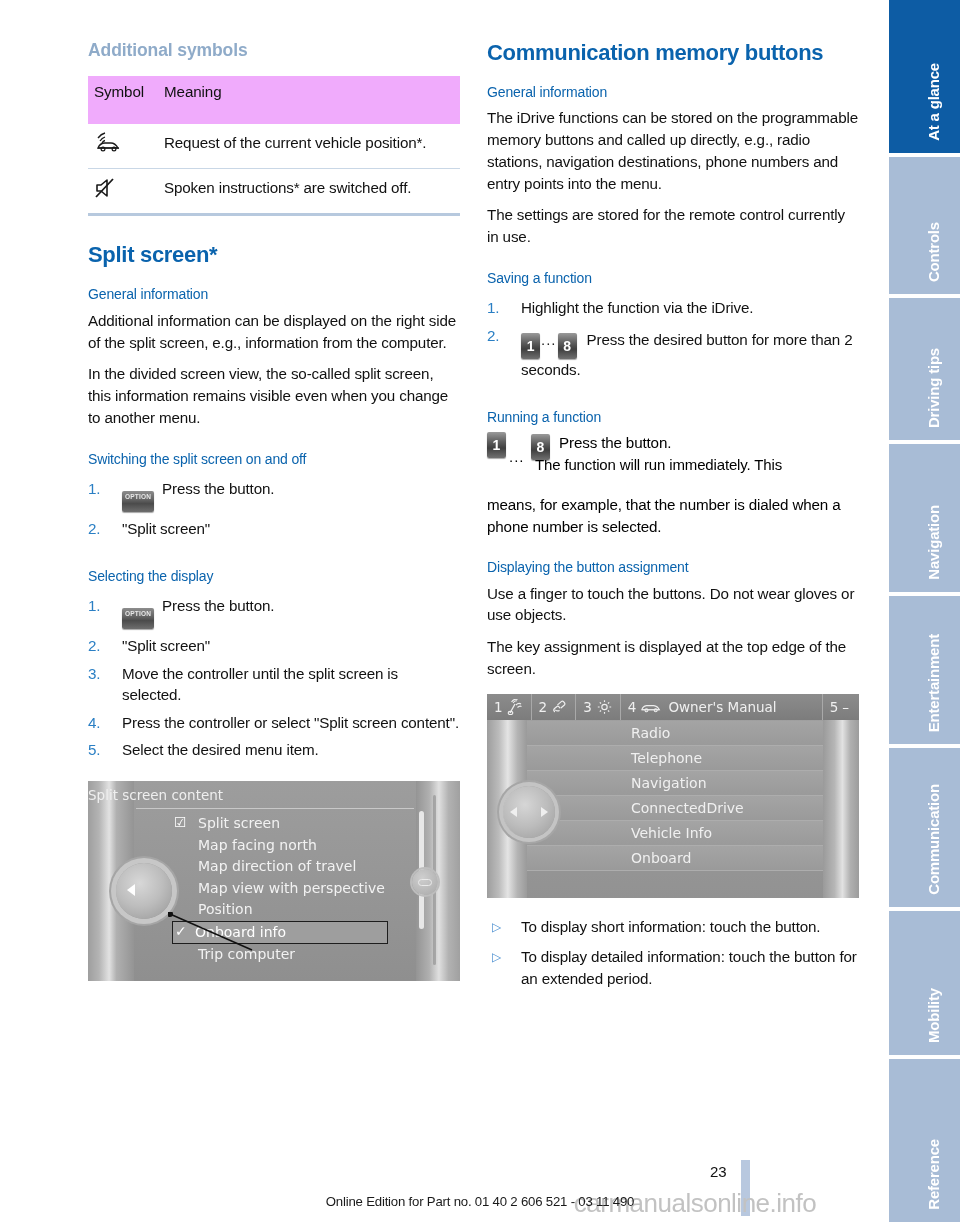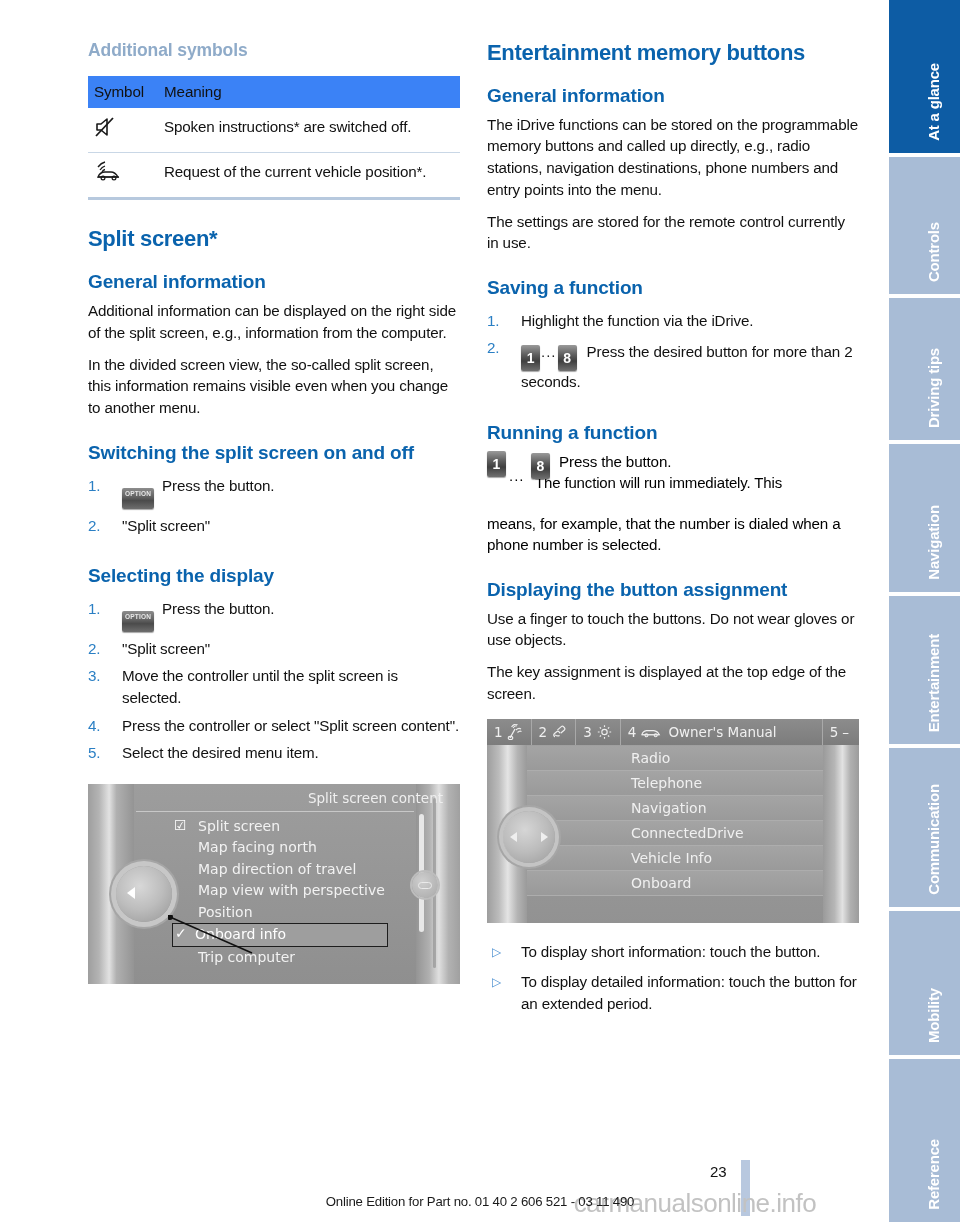--- a/index.html
+++ b/index.html
@@ -19,41 +19,41 @@
   
   .h-pale {
     font-size: 17.5px; font-weight: bold; color: #8fabc9;
     letter-spacing: -0.1px; line-height: 1.25;
   }
   .h-big {
     font-size: 22px; font-weight: bold; color: #0a63ad;
     letter-spacing: -0.3px; line-height: 1.18;
   }
   .h-sub {
-    font-size: 19px; font-weight: bold; color: #0a63ad;
+    font-size: 14px; font-weight: normal; color: #0a63ad;
     letter-spacing: -0.15px; line-height: 1.25;
   }
 
   
   p.body {
     font-size: 15.2px; color: #111; line-height: 1.43;
     letter-spacing: -0.15px;
   }
   .sp-6  { height: 6px; }
   .sp-10 { height: 10px; }
   .sp-14 { height: 14px; }
   .sp-18 { height: 18px; }
   .sp-22 { height: 22px; }
   .sp-26 { height: 26px; }
 
   
   .tbl { width: 372px; border-collapse: collapse; }
   .tbl thead td {
-    background: #3b82f6; font-size: 15.2px; color: #111;
-    padding: 7px 0 8px 0; letter-spacing: -0.1px;
+    background: #f0abfc; font-size: 15.2px; color: #111;
+    padding: 7px 0 24px 0; letter-spacing: -0.1px;
   }
   .tbl td.c1 { width: 76px; padding-left: 6px; vertical-align: top; }
   .tbl td.c2 { vertical-align: top; }
   .tbl tbody td {
     font-size: 15.2px; color: #111; line-height: 1.4;
     padding: 8px 0 9px 0; letter-spacing: -0.15px;
   }
   .tbl tbody tr + tr td { border-top: 1.5px solid #c9d7e6; }
   .tbl tbody tr:last-child td { border-bottom: 3px solid #b7c9de; }
   .symcell { padding-left: 6px !important; }
@@ -121,21 +121,21 @@
   .idrive-a { height: 200px; background: linear-gradient(180deg,#9d9d9d,#8f8f8f); }
   .idrive-a .bezel-l {
     position:absolute; left:0; top:0; width:46px; height:100%;
     background: linear-gradient(90deg,#9e9e9e 0%,#b4b4b4 24%,#e2e2e2 46%,#b0b0b0 62%,#949494 100%);
   }
   .idrive-a .bezel-r {
     position:absolute; right:0; top:0; width:44px; height:100%;
     background: linear-gradient(90deg,#949494 0%,#b0b0b0 30%,#e0e0e0 52%,#b2b2b2 74%,#a0a0a0 100%);
   }
   .idrive-a .title {
-    position:absolute; left:0; right:17px; top:6px; text-align:right;
+    position:absolute; left:0; right:17px; top:6px; text-align:left;
     color:#efefef; font-size:13.5px;
   }
   .idrive-a .rule {
     position:absolute; left:48px; right:46px; top:27px; height:1px; background:#c8c8c8;
   }
   .menuA {
     position:absolute; left:86px; top:32px; width:250px;
   }
   .menuA .mi {
     color:#f2f2f2; font-size:14px; line-height:21.5px; white-space:nowrap;
@@ -266,43 +266,43 @@
     <div class="sp-14"></div>
 
     <table class="tbl">
       <thead>
         <tr>
           <td class="c1">Symbol</td>
           <td class="c2">Meaning</td>
         </tr>
       </thead>
       <tbody>
-        <tr>
-          <td class="c1 symcell">
-            <svg width="26" height="22" viewBox="0 0 26 22" aria-hidden="true">
-              <path d="M3 8 h4 L13 3 v16 L7 14 H3 Z" fill="none" stroke="#1a1a1a" stroke-width="1.6" stroke-linejoin="round"></path>
-              <line x1="2" y1="20" x2="19" y2="2" stroke="#1a1a1a" stroke-width="1.8"></line>
-            </svg>
-          </td>
-          <td class="c2">Spoken instructions* are switched off.</td>
-        </tr>
         <tr>
           <td class="c1 symcell">
             <svg width="30" height="22" viewBox="0 0 30 22" aria-hidden="true">
               <path d="M4 16 q2-5 7-5 h6 q4 0 7 5 z" fill="none" stroke="#1a1a1a" stroke-width="1.4"></path>
               <path d="M4 16 h21" stroke="#1a1a1a" stroke-width="1.2"></path>
               <circle cx="9" cy="17" r="1.9" fill="none" stroke="#1a1a1a" stroke-width="1.2"></circle>
               <circle cx="20" cy="17" r="1.9" fill="none" stroke="#1a1a1a" stroke-width="1.2"></circle>
               <path d="M6 9 q2-3 5-4" fill="none" stroke="#1a1a1a" stroke-width="1.3"></path>
               <path d="M4 6 q3-4 7-5" fill="none" stroke="#1a1a1a" stroke-width="1.3"></path>
               <path d="M8 11 q1-2 3-2.5" fill="none" stroke="#1a1a1a" stroke-width="1.3"></path>
             </svg>
           </td>
           <td class="c2">Request of the current vehicle position*.</td>
         </tr>
+        <tr>
+          <td class="c1 symcell">
+            <svg width="26" height="22" viewBox="0 0 26 22" aria-hidden="true">
+              <path d="M3 8 h4 L13 3 v16 L7 14 H3 Z" fill="none" stroke="#1a1a1a" stroke-width="1.6" stroke-linejoin="round"></path>
+              <line x1="2" y1="20" x2="19" y2="2" stroke="#1a1a1a" stroke-width="1.8"></line>
+            </svg>
+          </td>
+          <td class="c2">Spoken instructions* are switched off.</td>
+        </tr>
       </tbody>
     </table>
 
     <div class="sp-26"></div>
 
     <div class="h-big">Split screen*</div>
     <div class="sp-18"></div>
 
     <div class="h-sub">General information</div>
     <div class="sp-6"></div>
@@ -383,21 +383,21 @@
       <div class="scrollA"></div>
       <div class="scrollKnob">
           <i></i>
         </div>
     </div>
 
   </div>
 
   <div class="col col-right">
 
-    <div class="h-big">Entertainment memory buttons</div>
+    <div class="h-big">Communication memory buttons</div>
     <div class="sp-18"></div>
 
     <div class="h-sub">General information</div>
     <div class="sp-6"></div>
     <p class="body">The iDrive functions can be stored on the programmable memory buttons and called up directly, e.g., radio stations, navigation destinations, phone numbers and entry points into the menu.</p>
     <div class="sp-10"></div>
     <p class="body">The settings are stored for the remote control currently in use.</p>
 
     <div class="sp-22"></div>
     <div class="h-sub">Saving a function</div>

